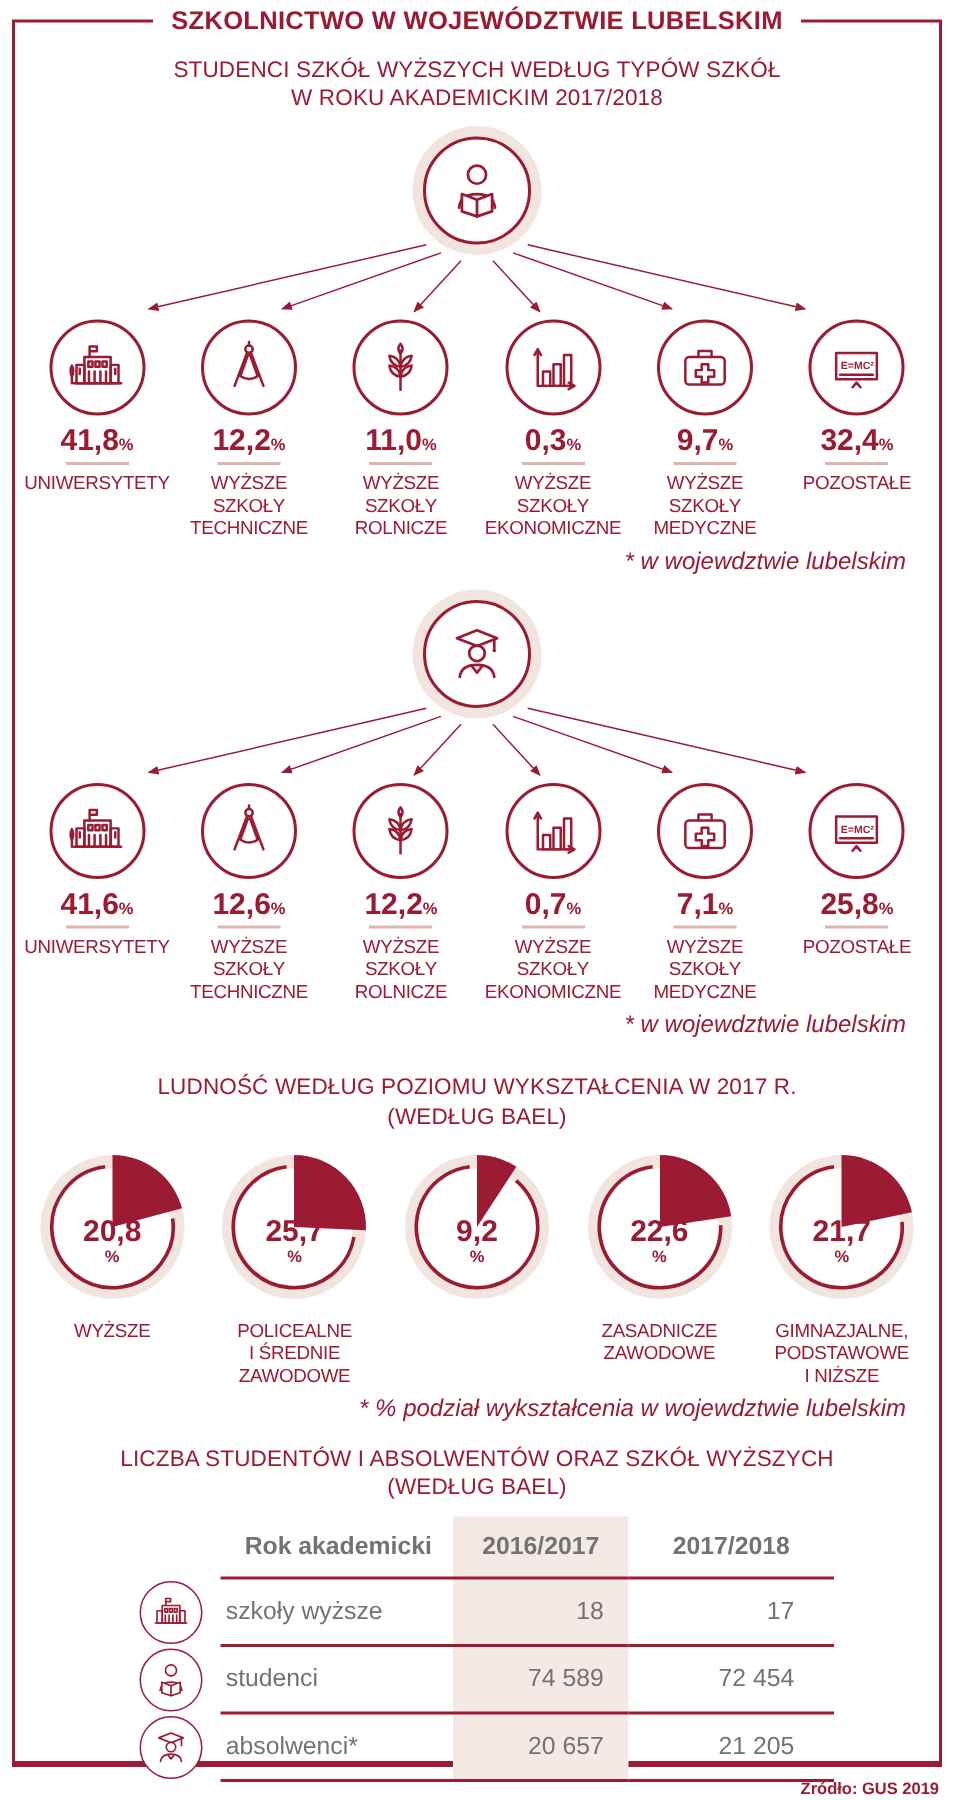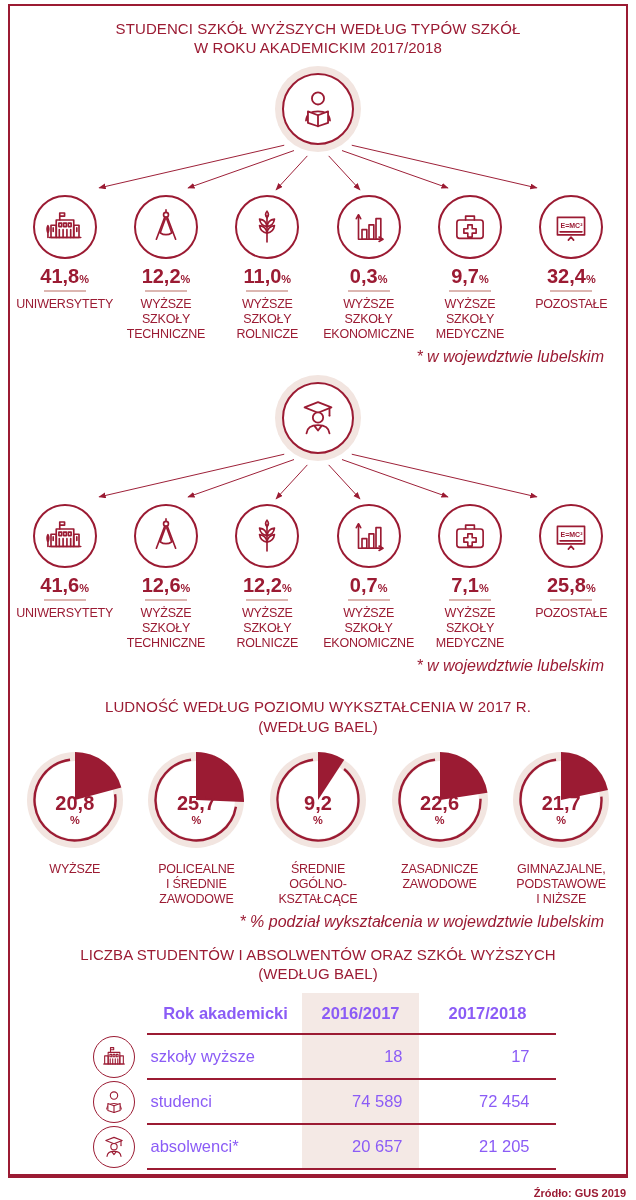--- a/index.html
+++ b/index.html
@@ -54,21 +54,21 @@
   .pie-overlay{
     position:absolute;left:0;top:0;width:104px;height:104px;
     display:flex;flex-direction:column;align-items:center;justify-content:center;
     padding-top:22px;box-sizing:border-box;
   }
   .pie-val{font-size:20px;font-weight:bold;line-height:1;}
   .pie-unit{font-size:11px;font-weight:bold;line-height:1.4;}
   .pie-label{margin-top:10px;font-size:12.5px;line-height:1.2;white-space:pre-line;letter-spacing:-.2px;}
 
   table.counts{border-collapse:collapse;margin:10px auto 0;}
-  table.counts td{height:41px;font-size:16.5px;color:#8b5cf6;vertical-align:middle;}
+  table.counts td{height:41px;font-size:16.5px;color:#737373;vertical-align:middle;}
   td.icon-cell{width:64px;text-align:center;}
   td.c-label{width:150px;text-align:left;padding-left:4px;}
   td.c-2016{width:100px;text-align:right;padding-right:16px;background:#F4E9E5;}
   td.c-2017{width:110px;text-align:right;padding-right:26px;}
   tr.t-head td{font-weight:bold;height:38px;}
   tr.t-head td.c-label{text-align:center;}
   tr.t-head td.c-2016,tr.t-head td.c-2017{text-align:center;padding-right:0;}
   tr.t-data td:not(.icon-cell){border-top:2px solid #9B1B33;}
   tr.t-data:last-child td:not(.icon-cell){border-bottom:2px solid #9B1B33;}
   .tbl-icon{
@@ -82,20 +82,21 @@
   svg.icon{display:block;}
   svg .stk{fill:none;stroke:#9B1B33;stroke-width:1.9;stroke-linecap:round;stroke-linejoin:round;}
   svg .stk-w{fill:#fff;stroke:#9B1B33;stroke-width:1.9;stroke-linecap:round;stroke-linejoin:round;}
   svg .arrow-line{stroke:#9B1B33;stroke-width:1.1;}
 </style>
 </head>
 <body>
 
 <div class="page">
   <fieldset class="frame">
+    <legend>SZKOLNICTWO W WOJEWÓDZTWIE LUBELSKIM</legend>
 
     <div class="sec-heading hd-s1">STUDENCI SZKÓŁ WYŻSZYCH WEDŁUG TYPÓW SZKÓŁ
 W ROKU AKADEMICKIM 2017/2018</div>
 
     <div class="hub">
       <span>
         <svg class="icon" viewBox="0 0 48 48" width="46" height="46">
           <circle class="stk" cx="24" cy="13" r="6.3"></circle>
           <path class="stk" d="M11.5,36 q1,-9.5 12.5,-9.5 q11.5,0 12.5,9.5"></path>
           <path class="stk-w" d="M13.5,26.5 L24,30.5 L34.5,26.5 L34.5,38.5 L24,42 L13.5,38.5 Z"></path>
@@ -394,23 +395,20 @@
                 <circle cx="52" cy="52" r="48" fill="#F2E5E0"></circle>
                 <circle cx="52" cy="52" r="39" fill="#fff"></circle>
                 <path d="M78.10,21.03 A40.5,40.5 0 1 1 47.06,11.80" fill="none" stroke="#9B1B33" stroke-width="2.4"></path>
                 <path d="M52,52 L52.00,4.00 A48,48 0 0 1 78.23,11.80 Z" fill="#9B1B33"></path>
               </svg></div>
           <div class="pie-overlay">
             <div class="pie-val">9,2</div>
             <div class="pie-unit">%</div>
           </div>
         </div>
-        <div class="pie-label">ŚREDNIE
-OGÓLNO-
-KSZTAŁCĄCE</div>
       </div>
       <div class="pie-col">
         <div class="pie-wrap">
           <div><svg viewBox="0 0 104 104" width="104" height="104">
                 <circle cx="52" cy="52" r="48" fill="#F2E5E0"></circle>
                 <circle cx="52" cy="52" r="39" fill="#fff"></circle>
                 <path d="M92.48,50.84 A40.5,40.5 0 1 1 47.06,11.80" fill="none" stroke="#9B1B33" stroke-width="2.4"></path>
                 <path d="M52,52 L52.00,4.00 A48,48 0 0 1 99.46,44.79 Z" fill="#9B1B33"></path>
               </svg></div>
           <div class="pie-overlay">

